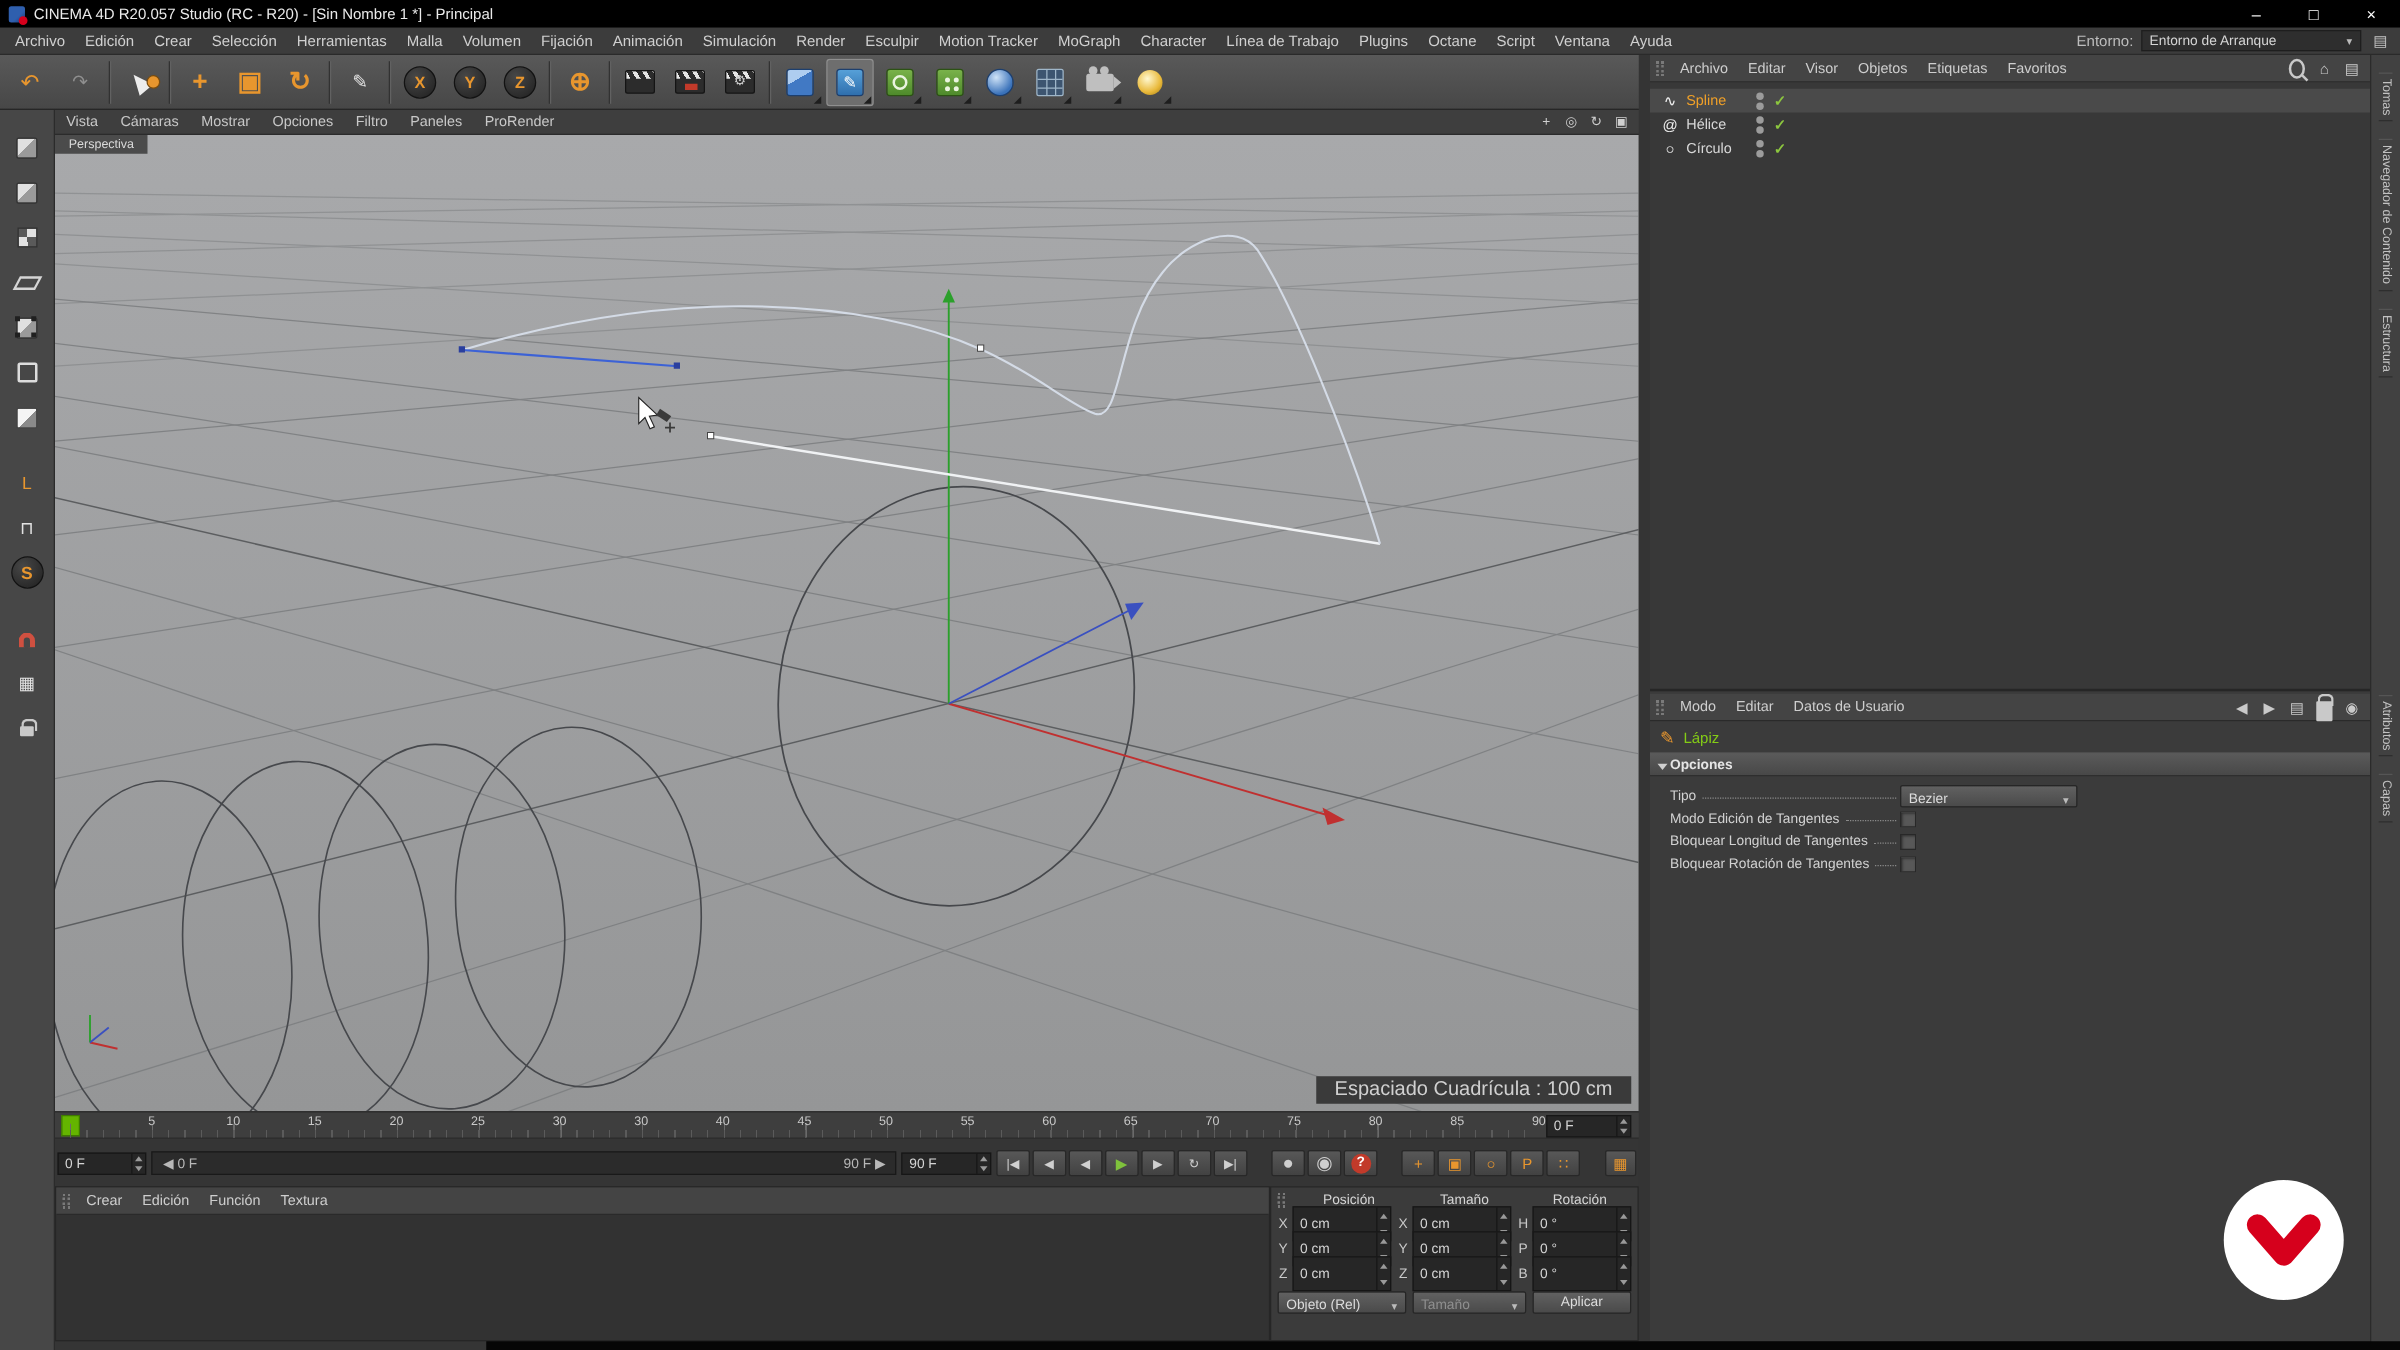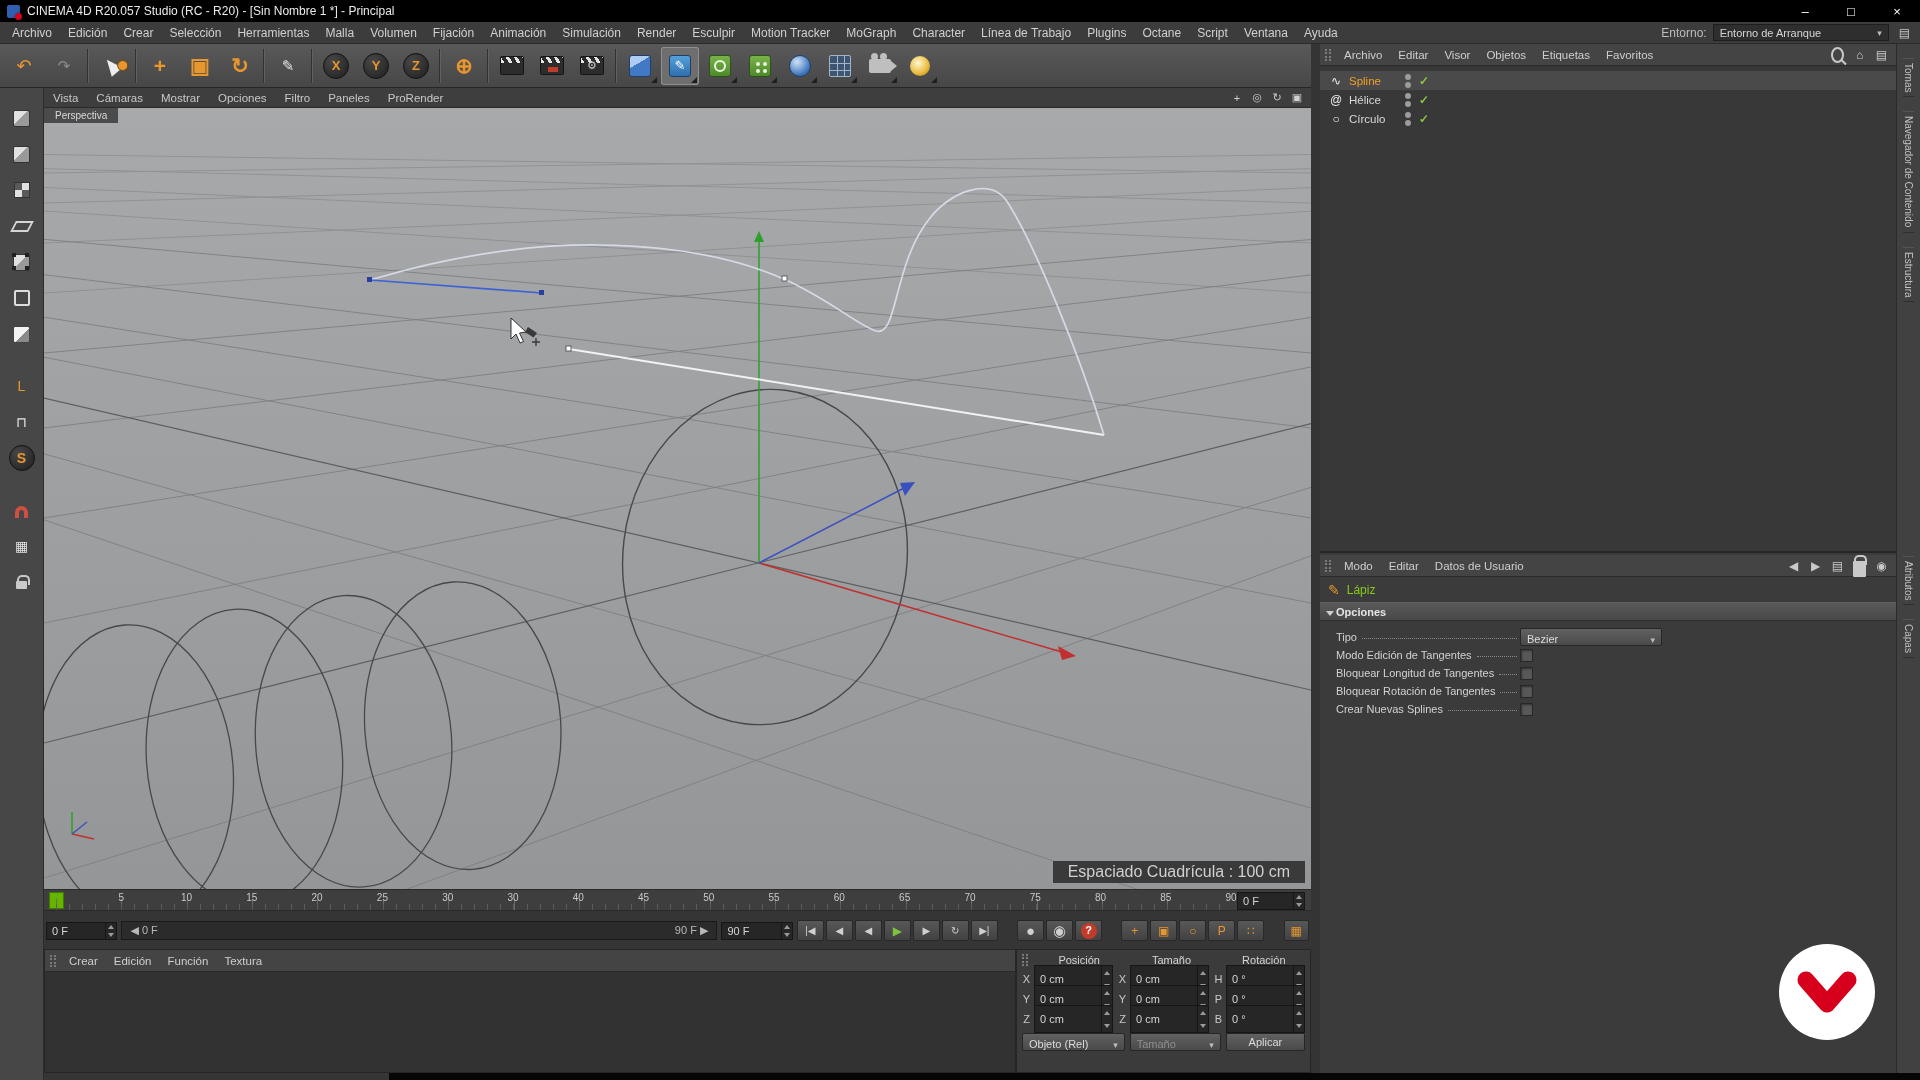--- a/index.html
+++ b/index.html
@@ -959,27 +959,20 @@
             </div>
 
             <div class="am-row" data-name="attribute-row">
               <div class="am-lwrap">
                 <span class="am-label" data-name="attribute-label">Bloquear Rotación de Tangentes</span>
                 <span class="dots"></span>
               </div>
               <span class="checkbox" data-name="checkbox"></span>
             </div>
 
-            <div class="am-row" data-name="attribute-row">
-              <div class="am-lwrap">
-                <span class="am-label" data-name="attribute-label">Crear Nuevas Splines</span>
-                <span class="dots"></span>
-              </div>
-              <span class="checkbox" data-name="checkbox"></span>
-            </div>
           </div>
       </div>
     </div>
   </div>
 
   <div class="right-strip" data-name="right-dock-strip">
     <div class="strip-top">
 
     <span class="strip-tab" data-name="dock-tab">Tomas</span>
         <span class="strip-tab" data-name="dock-tab">Navegador de Contenido</span>

